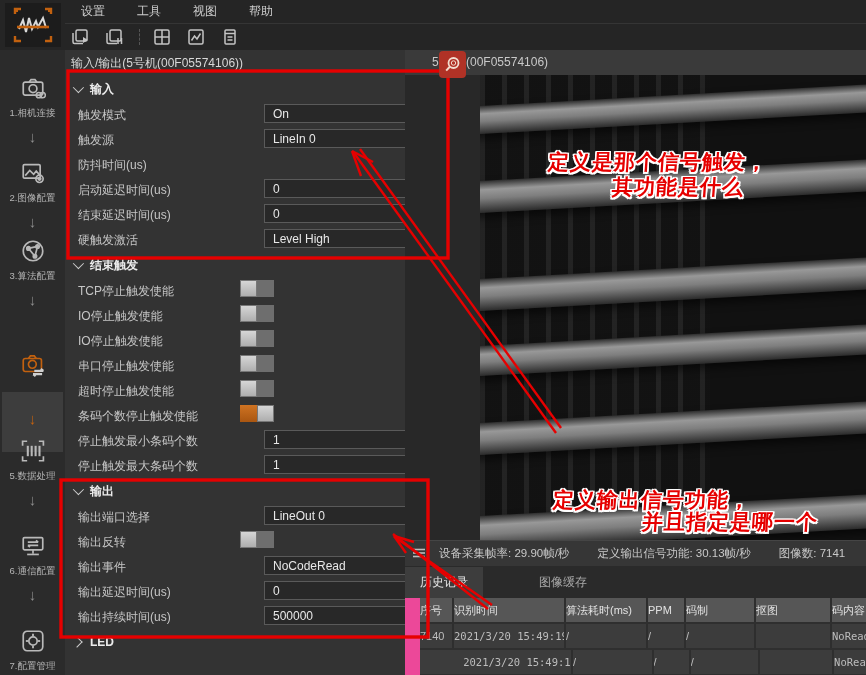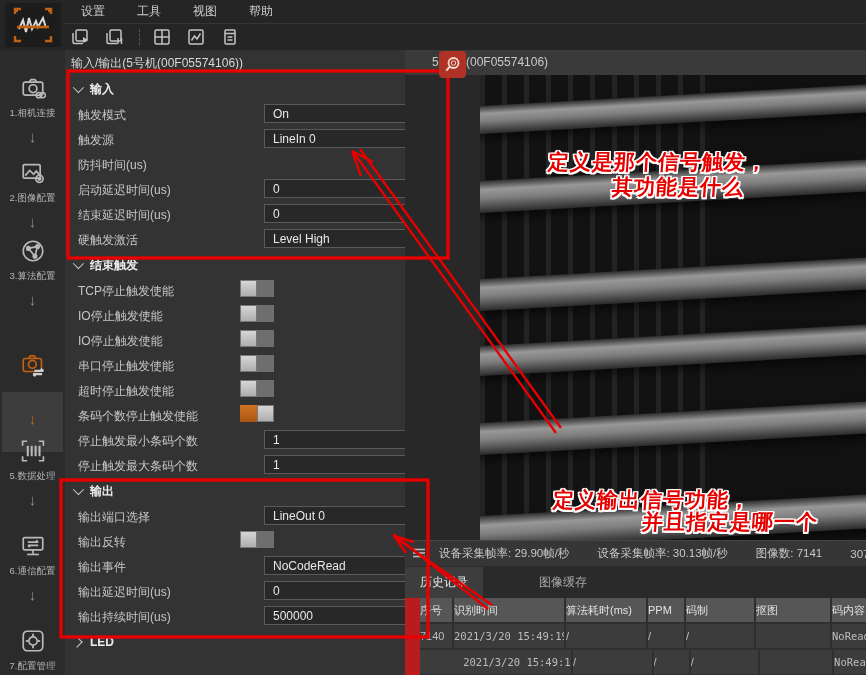--- a/index.html
+++ b/index.html
@@ -1,16 +1,16 @@
 <!DOCTYPE html>
 <html><head>
 <meta charset="utf-8">
 <style>
   html,body{margin:0;padding:0;background:#191919;}
-  #app{position:relative;width:866px;height:675px;overflow:hidden;background:#b91c1c;
+  #app{position:relative;width:866px;height:675px;overflow:hidden;background:#ec4899;
        font-family:"Liberation Sans",sans-serif;color:#cfcfcf;font-size:12px;
        -webkit-font-smoothing:antialiased;}
   .abs{position:absolute;}
   
   #topbar{left:0;top:0;width:866px;height:50px;background:#252525;}
   #logo{left:5px;top:3px;width:56px;height:44px;background:#1c1c1c;}
   #menubar{left:65px;top:0;width:801px;height:23px;display:flex;align-items:center;
            border-bottom:1px solid #353535;}
   .menu-item{padding:0 16px;color:#cdcdcd;font-size:12px;cursor:default;}
   #toolbar{left:65px;top:24px;width:801px;height:26px;display:flex;align-items:center;}
@@ -430,21 +430,21 @@
       <svg width="12" height="10" viewBox="0 0 12 10">
           <g stroke="#bdbdbd" stroke-width="1.6">
       <line x1="0" y1="1.5" x2="12" y2="1.5"></line>
             <line x1="0" y1="5" x2="12" y2="5"></line>
             <line x1="0" y1="8.5" x2="12" y2="8.5"></line>
           </g>
         </svg>
     </span>
   <div class="status-seg">设备采集帧率: 29.90帧/秒</div>
       <div class="status-div"></div>
-      <div class="status-seg">设备采集帧率: 30.13帧/秒</div>
+      <div class="status-seg">定义输出信号功能: 30.13帧/秒</div>
       <div class="status-div"></div>
       <div class="status-seg">图像数: 7141</div>
       <div class="status-div"></div>
       <div class="status-seg">3072 * 2048</div>
     </div>
 
   <div class="abs" id="tabsrow">
       <div class="btab active">历史记录</div>
       <div class="btab">图像缓存</div>
     </div>

